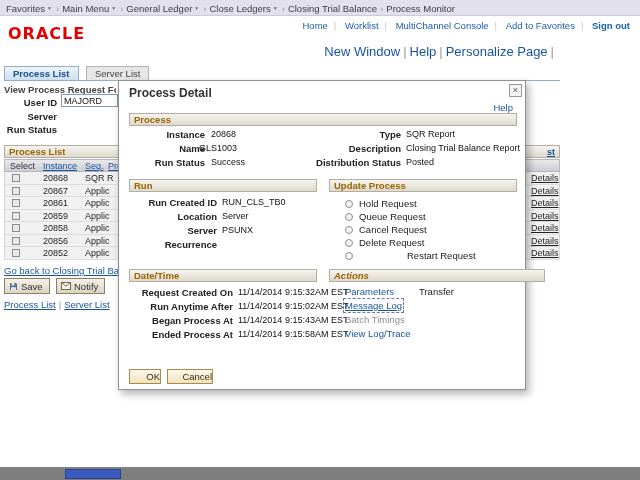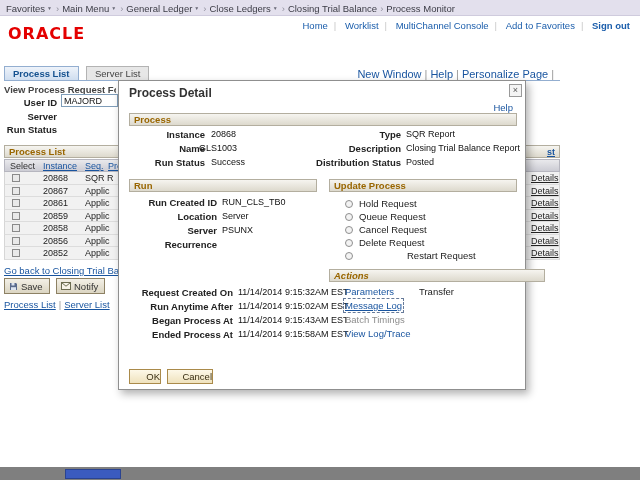--- a/index.html
+++ b/index.html
@@ -16,21 +16,21 @@
   .csep{color:#8f8f9c;margin:0 3px;font-size:9.5px;}
   
   #hdr{top:16px;left:0;width:640px;height:36px;background:#fff;}
   #logo{left:8px;top:8px;font-family:"DejaVu Sans",sans-serif;font-weight:bold;font-size:16px;
         color:#e40000;letter-spacing:1px;}
   #hnav{right:10px;top:4px;font-size:9.5px;white-space:nowrap;}
   #hnav .hlink{color:#1a5dab;text-decoration:none;margin-left:6px;cursor:pointer;}
   #hnav .pipe2{color:#c8c8c8;margin-left:6px;}
   #signout{font-weight:bold;color:#1d3a5f;}
   
-  #ptool{top:68px;right:83px;font-size:11px;white-space:nowrap;}
+  #ptool{top:44px;right:83px;font-size:13px;white-space:nowrap;}
   .pipe{color:#999;margin:0 3px;}
   .pipe::after{content:"|";}
   
   .tab{position:absolute;top:66px;height:15px;font-size:9.5px;line-height:14px;padding:0 8px;cursor:pointer;}
   #tab1{left:4px;background:linear-gradient(#eef3fa,#cddcef);border:1px solid #93aed0;border-bottom:none;
         color:#14518f;font-weight:bold;}
   #tab2{left:86px;background:#e7e7e7;border:1px solid #b3b3b3;border-bottom:none;color:#444;}
   #tabline{top:80px;left:4px;width:556px;height:1px;background:#93aed0;}
   
   .plabel{position:absolute;font-size:9.5px;font-weight:bold;color:#222;text-align:right;width:57px;left:0;white-space:nowrap;}
@@ -220,20 +220,21 @@
     <span class="rlabel" style="left:240px;top:117px;">Hold Request</span>
     <span class="radio" style="left:226px;top:132px;"></span>
     <span class="rlabel" style="left:240px;top:130px;">Queue Request</span>
     <span class="radio" style="left:226px;top:145px;"></span>
     <span class="rlabel" style="left:240px;top:143px;">Cancel Request</span>
     <span class="radio" style="left:226px;top:158px;"></span>
     <span class="rlabel" style="left:240px;top:156px;">Delete Request</span>
     <span class="radio" style="left:226px;top:171px;"></span>
     <span class="rlabel" style="left:240px;top:169px;padding-left:48px;">Restart Request</span>
 
+    <div class="abs sechdr" style="left:10px;top:188px;width:188px;">Date/Time</div>
     <div class="abs sechdr" style="left:210px;top:188px;width:216px;font-style:italic;">Actions</div>
 
     <div class="flabel" style="left:10px;top:206px;width:104px;">Request Created On</div>
     <div class="fvalue" style="left:119px;top:206px;">11/14/2014 9:15:32AM EST</div>
     <div class="flabel" style="left:10px;top:220px;width:104px;">Run Anytime After</div>
     <div class="fvalue" style="left:119px;top:220px;">11/14/2014 9:15:02AM EST</div>
     <div class="flabel" style="left:10px;top:234px;width:104px;">Began Process At</div>
     <div class="fvalue" style="left:119px;top:234px;">11/14/2014 9:15:43AM EST</div>
     <div class="flabel" style="left:10px;top:248px;width:104px;">Ended Process At</div>
     <div class="fvalue" style="left:119px;top:248px;">11/14/2014 9:15:58AM EST</div>

